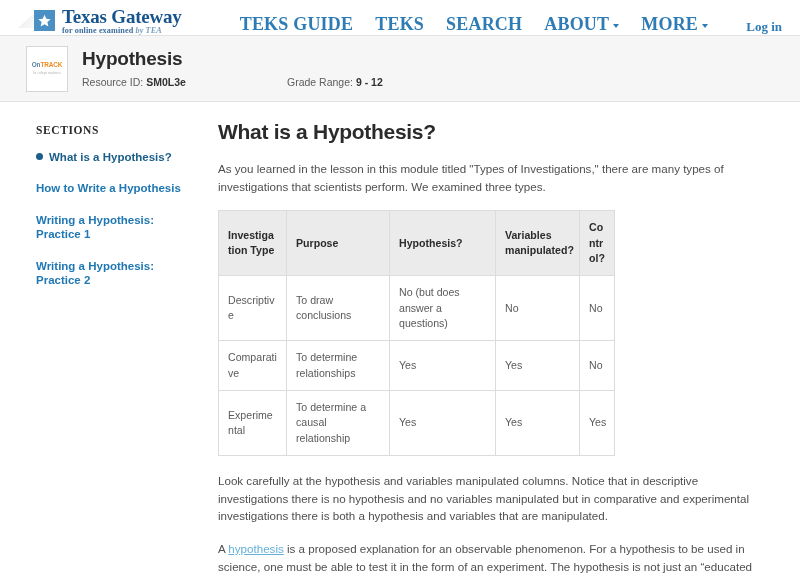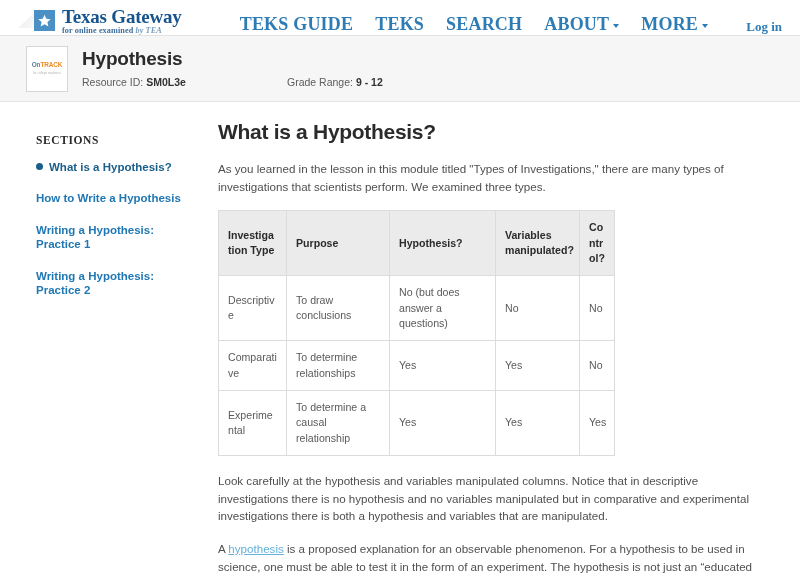--- a/index.html
+++ b/index.html
@@ -178,21 +178,20 @@
     flex: none;
     padding: 22px 10px 0 36px;
   }
   .sections-title {
     font-family: "Liberation Serif", serif;
     font-size: 11.5px;
     font-weight: bold;
     color: #2b2b2b;
     letter-spacing: 0.6px;
     margin-bottom: 14px;
-    margin-top: 10px;
   }
   .sec-item {
     font-size: 11.5px;
     font-weight: bold;
     color: #1f77b4;
     margin-bottom: 17px;
     cursor: pointer;
     line-height: 1.25;
     display: flex;
     align-items: flex-start;

